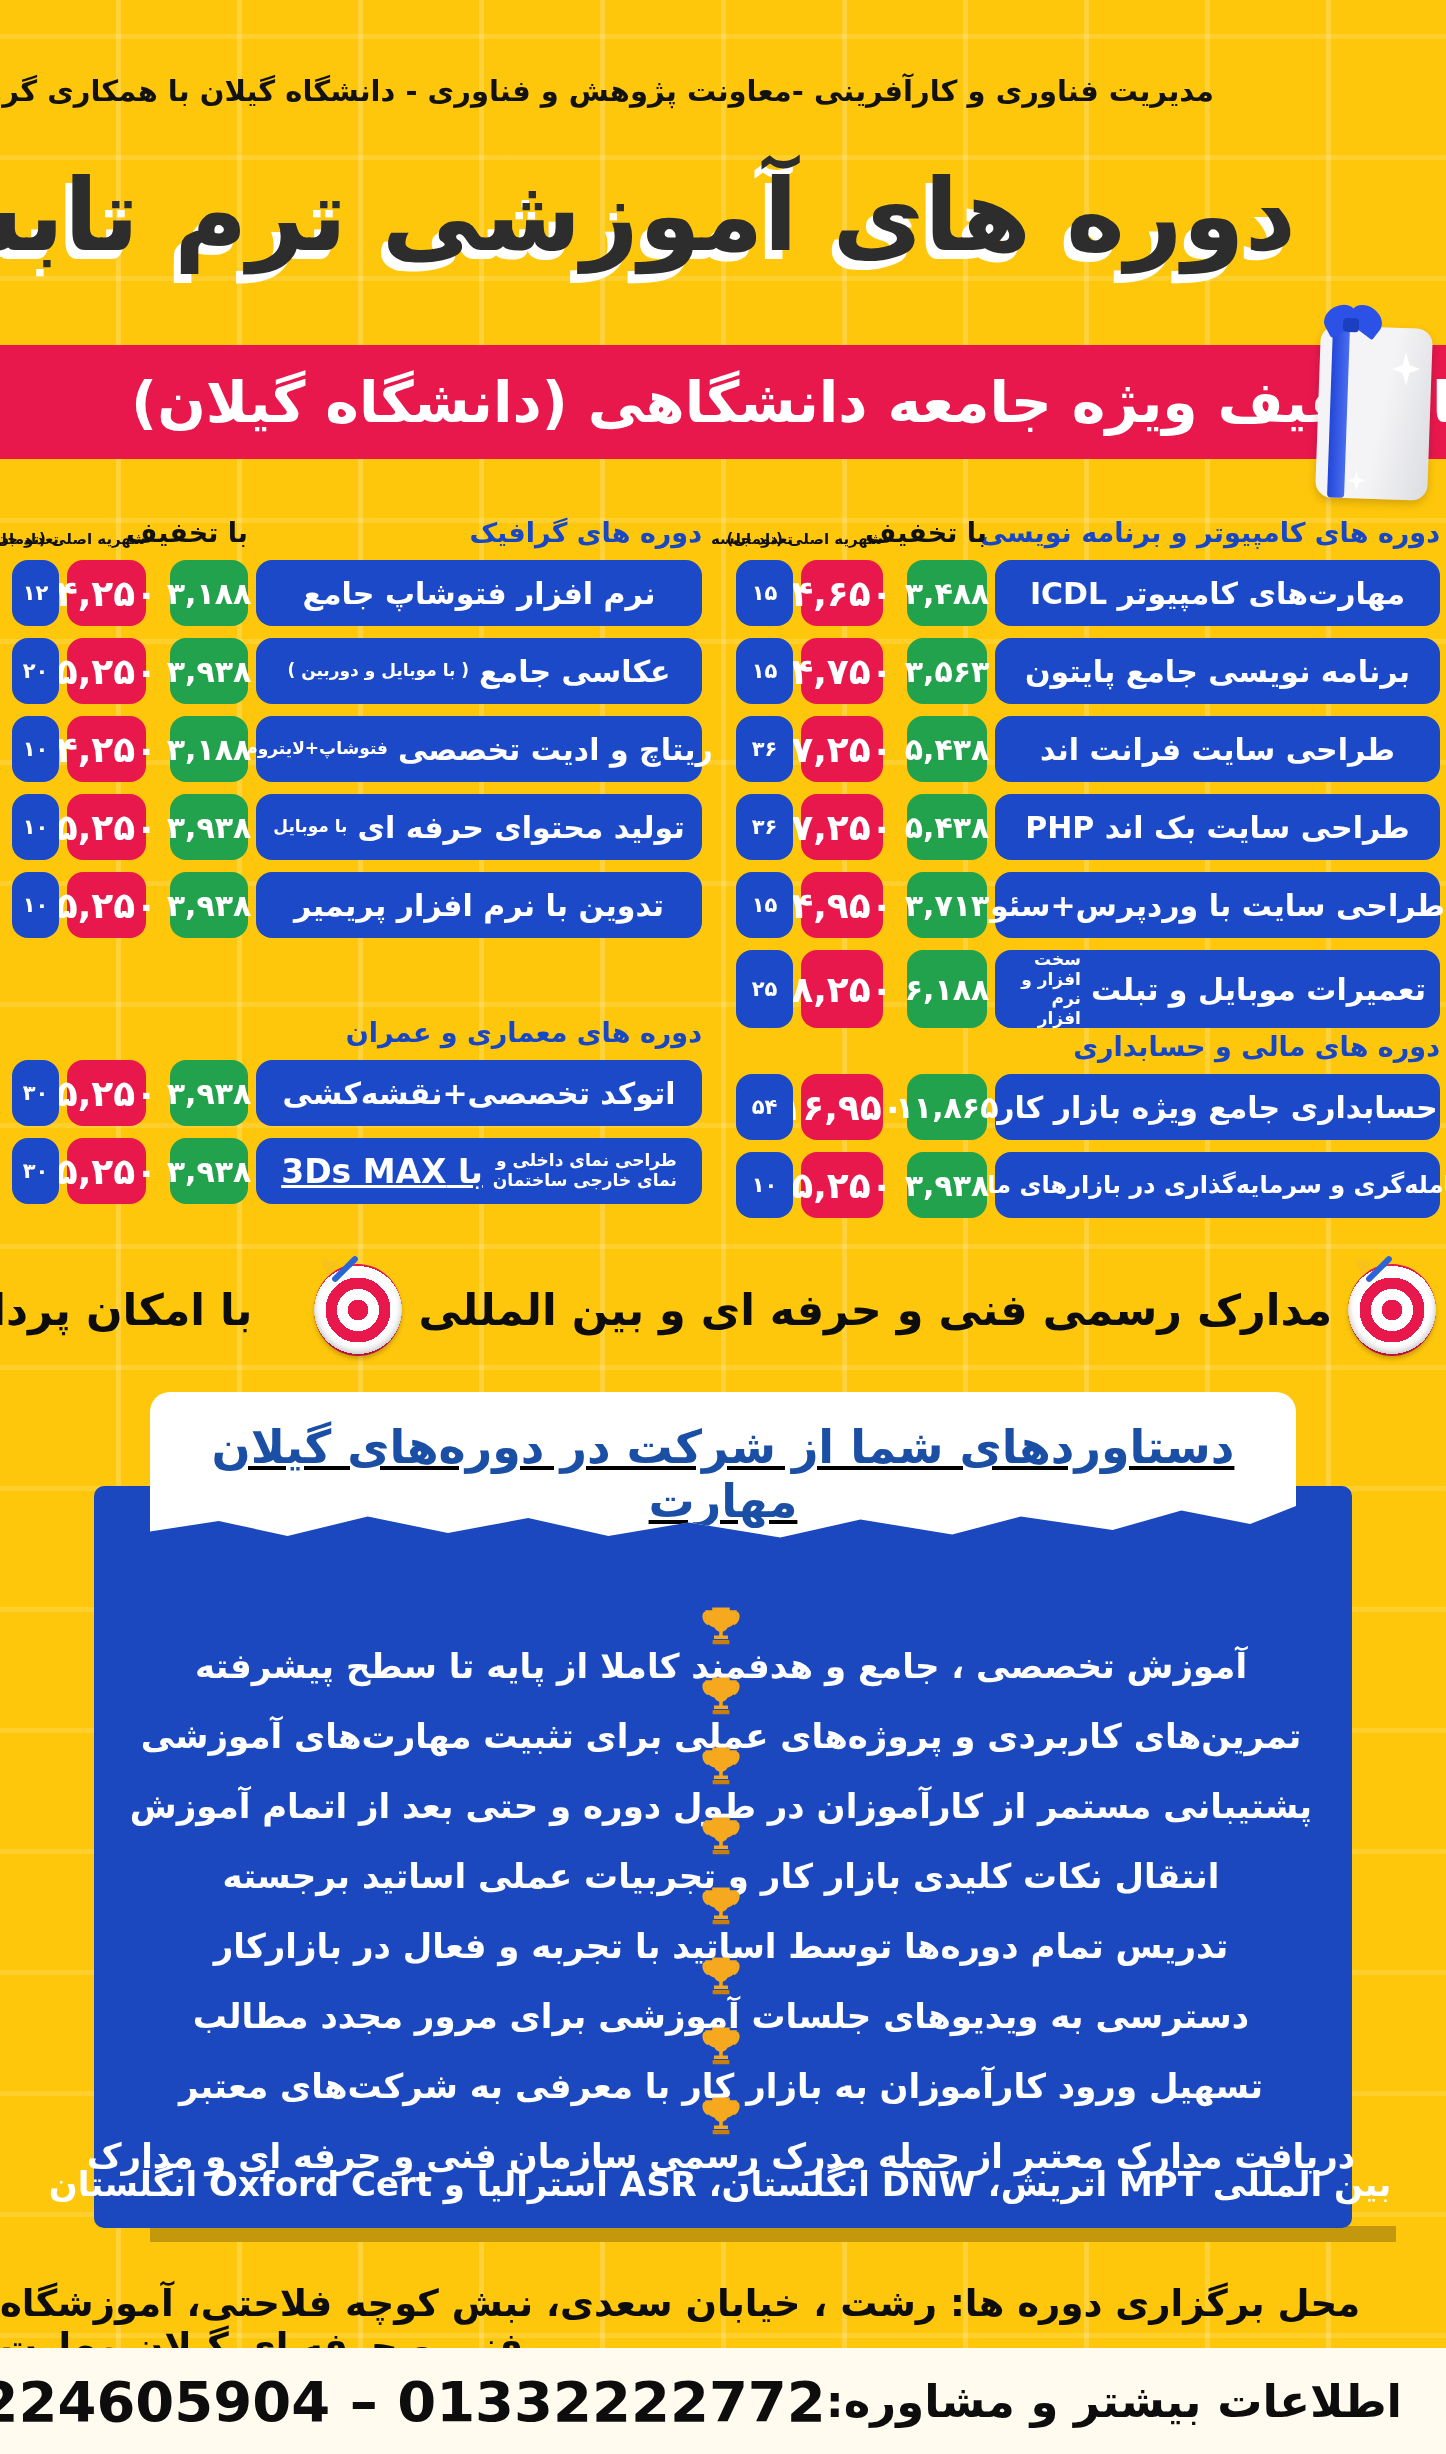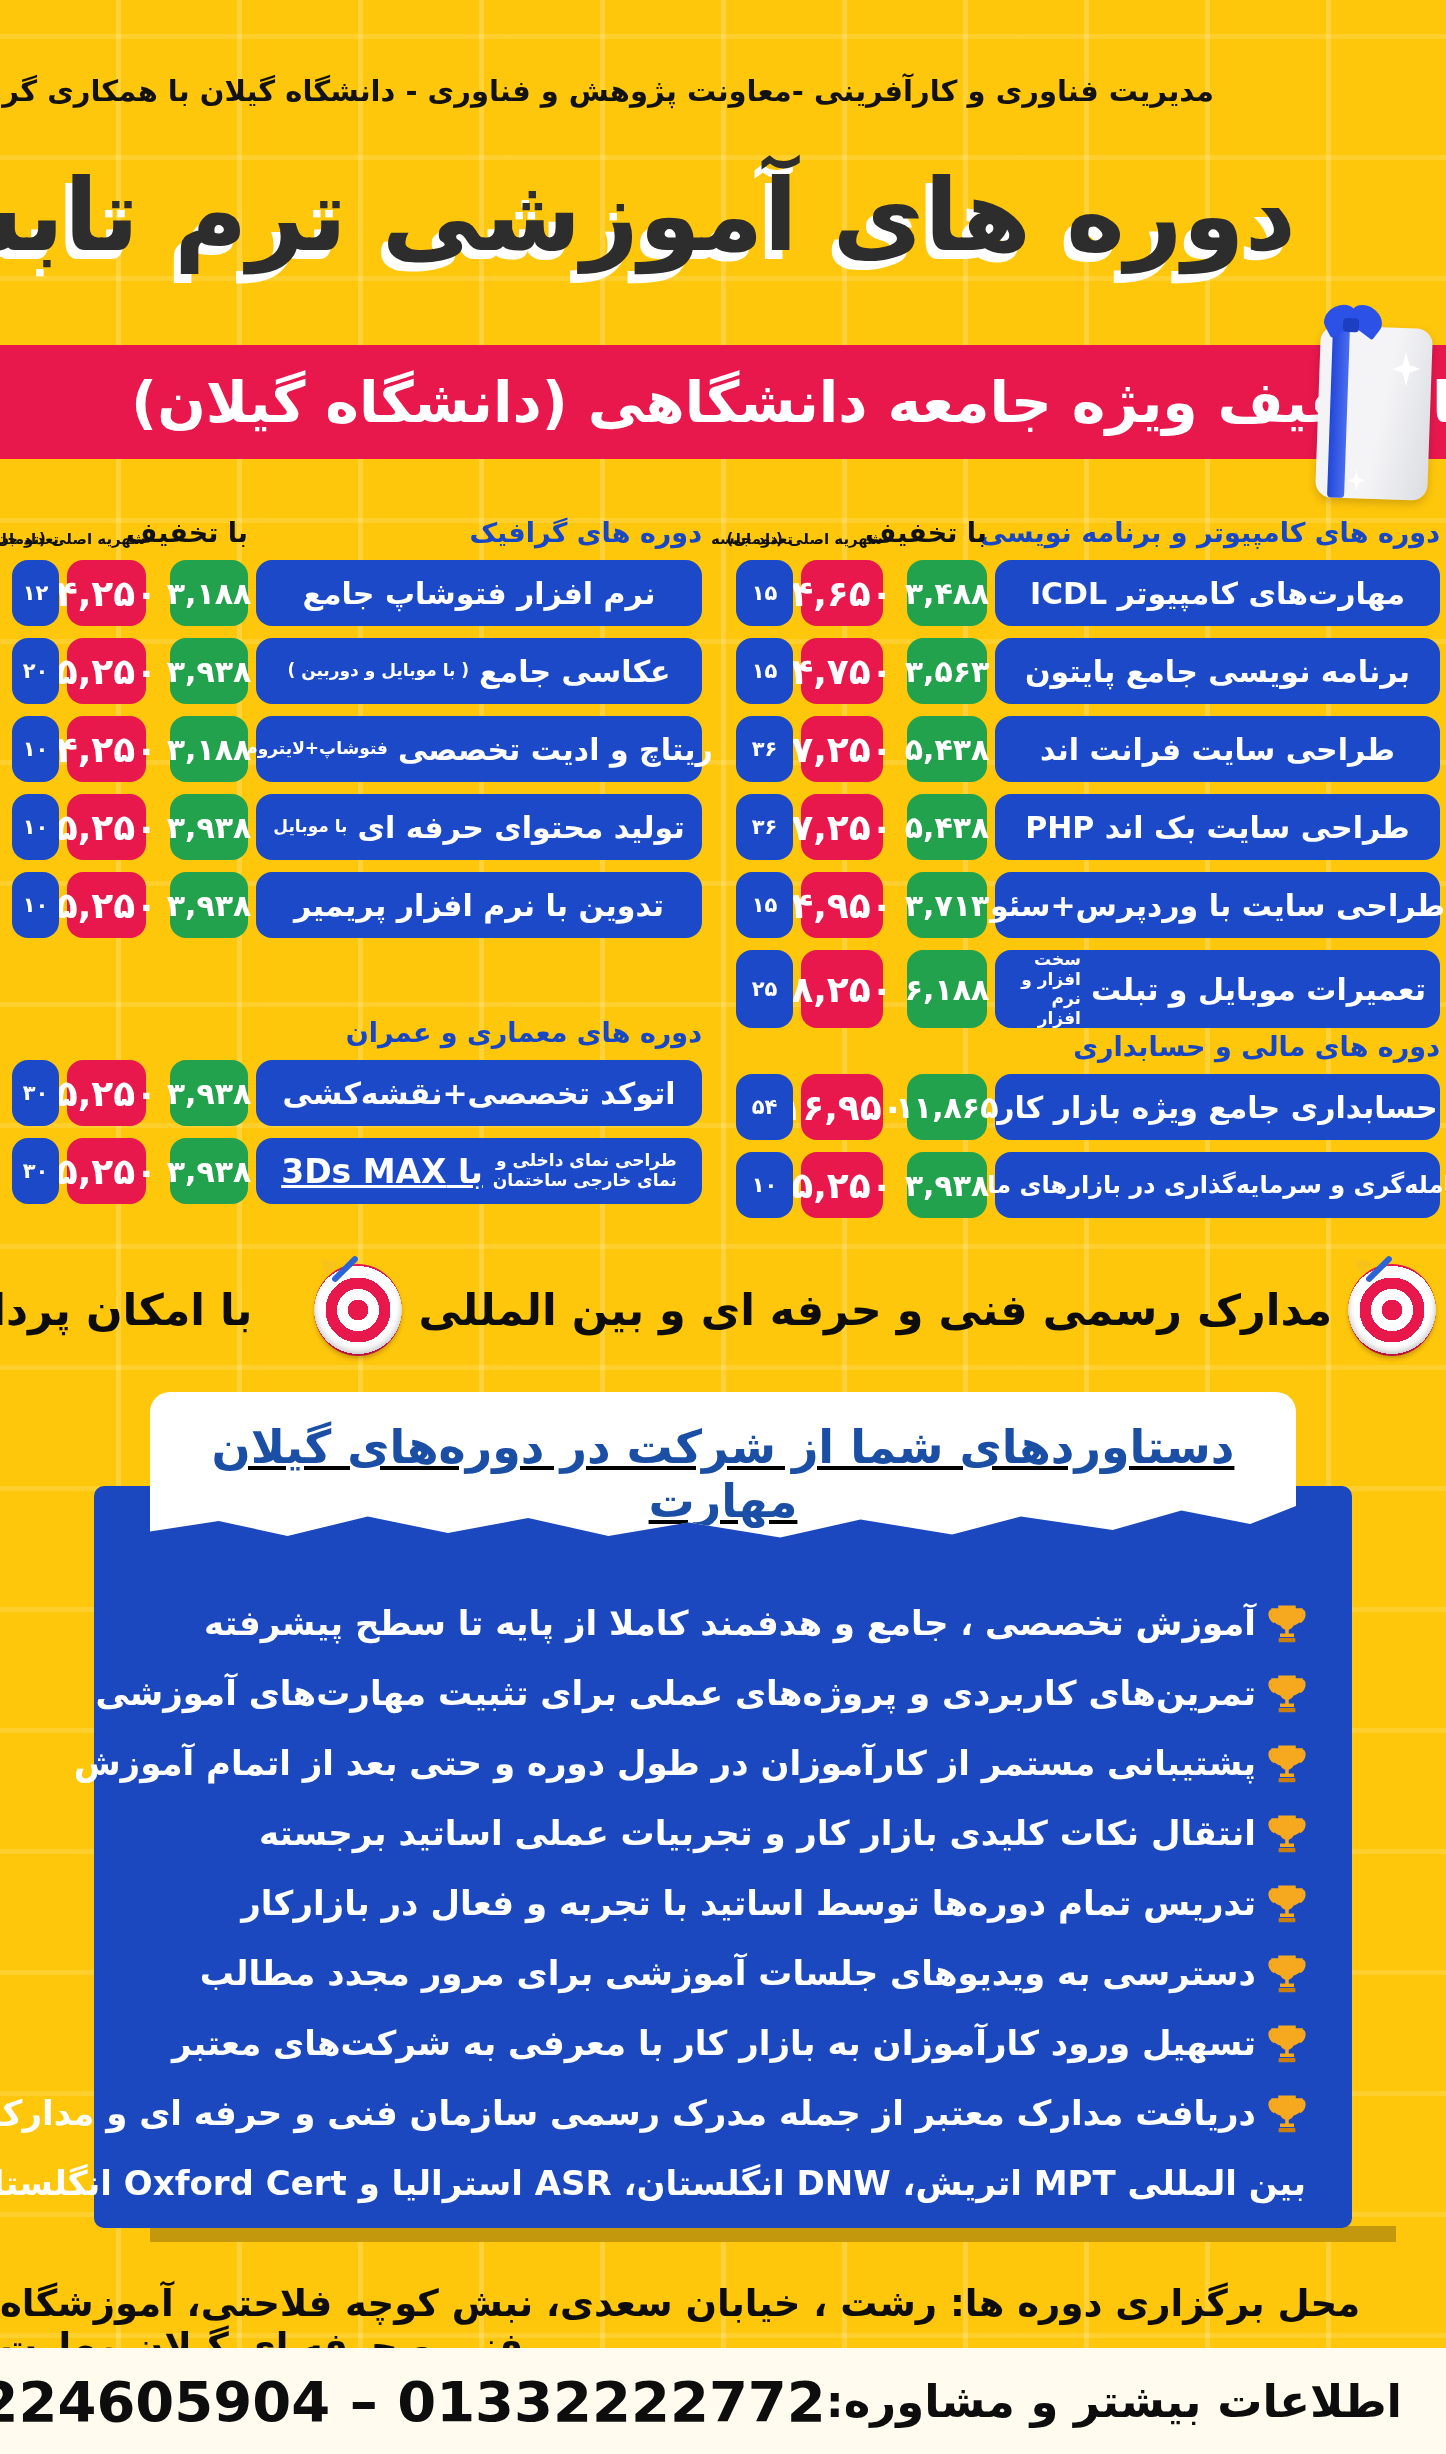--- a/index.html
+++ b/index.html
@@ -80,22 +80,22 @@
   
   .achv-banner{ position:absolute; top:1392px; left:150px; width:1146px; height:150px;
     background:#ffffff; border-radius:20px 20px 0 0; z-index:3;
     clip-path:polygon(0 0,100% 0,100% 76%,96% 88%,90% 79%,84% 92%,76% 83%,70% 95%,62% 85%,55% 97%,
       47% 87%,40% 96%,33% 84%,26% 94%,19% 83%,12% 96%,6% 86%,0 93%);text-decoration:underline;}
   .achv-banner h2{ margin-top:28px; text-align:center; font-size:46px; font-weight:bold; color:#1A4FA5;}
   .achv-box{ position:absolute; top:1486px; left:94px; width:1258px; height:742px;
     background:#1B48BE; border-radius:10px; z-index:2; padding:118px 44px 0 40px;}
   .achv-shadow{ position:absolute; top:2226px; left:150px; width:1246px; height:16px;
     background:#C3980D; z-index:1;}
-  .achv-item{ display:flex; align-items:center; gap:10px; height:38px; margin-bottom:32px;
-    color:#fff; font-size:34px; font-weight:bold; white-space:nowrap;}
+  .achv-item{ display:flex; align-items:center; height:38px; margin-bottom:32px;
+    color:#fff; font-size:34px; font-weight:bold; white-space:nowrap;flex-direction:column;}
   .achv-item svg{ flex:0 0 auto;}
   .achv-item.cont{ padding-right:2px;}
   
   .address{ position:absolute; top:2282px; left:0; right:0; text-align:left;
     font-size:37px; font-weight:bold; color:#0d0d0d;}
   .contact{ position:absolute; top:2348px; left:0; right:0; height:106px; background:#FFFCEF;
     display:flex; align-items:center; justify-content:space-between; padding:0 44px;}
   .contact .lbl-c{ font-size:45px; font-weight:bold; color:#0d0d0d; white-space:nowrap;}
   .contact .nums{ direction:ltr; font-size:56px; font-weight:bold; color:#0d0d0d; white-space:nowrap;}
 </style>

